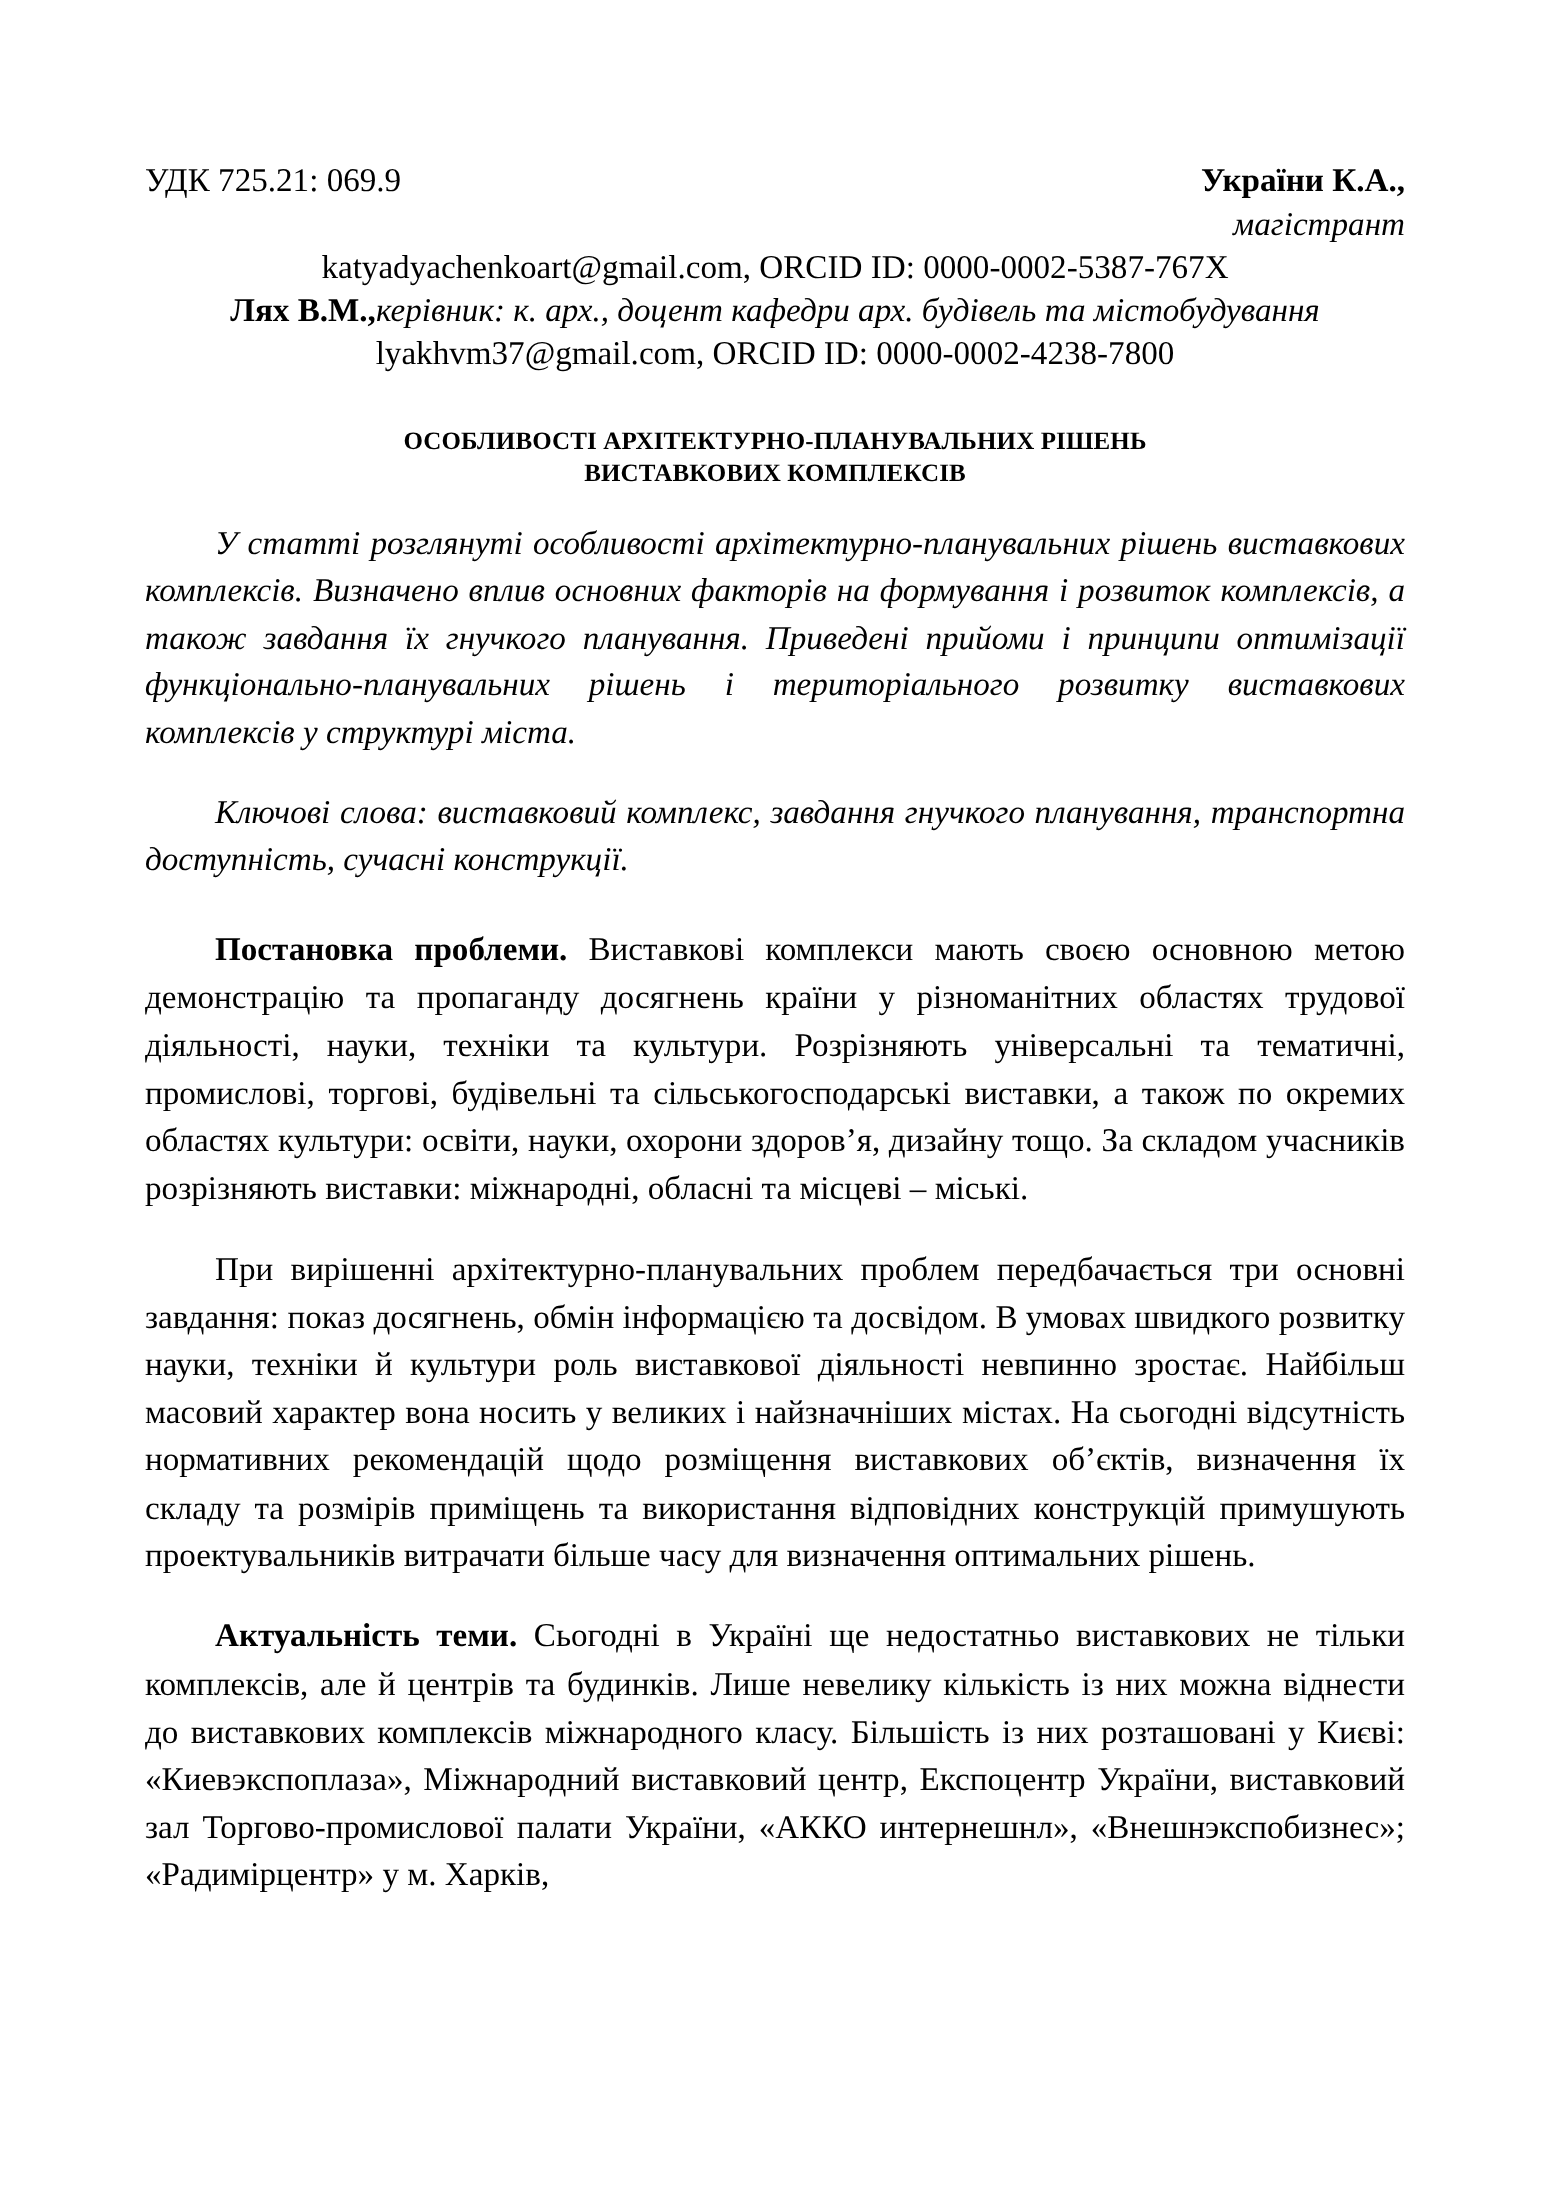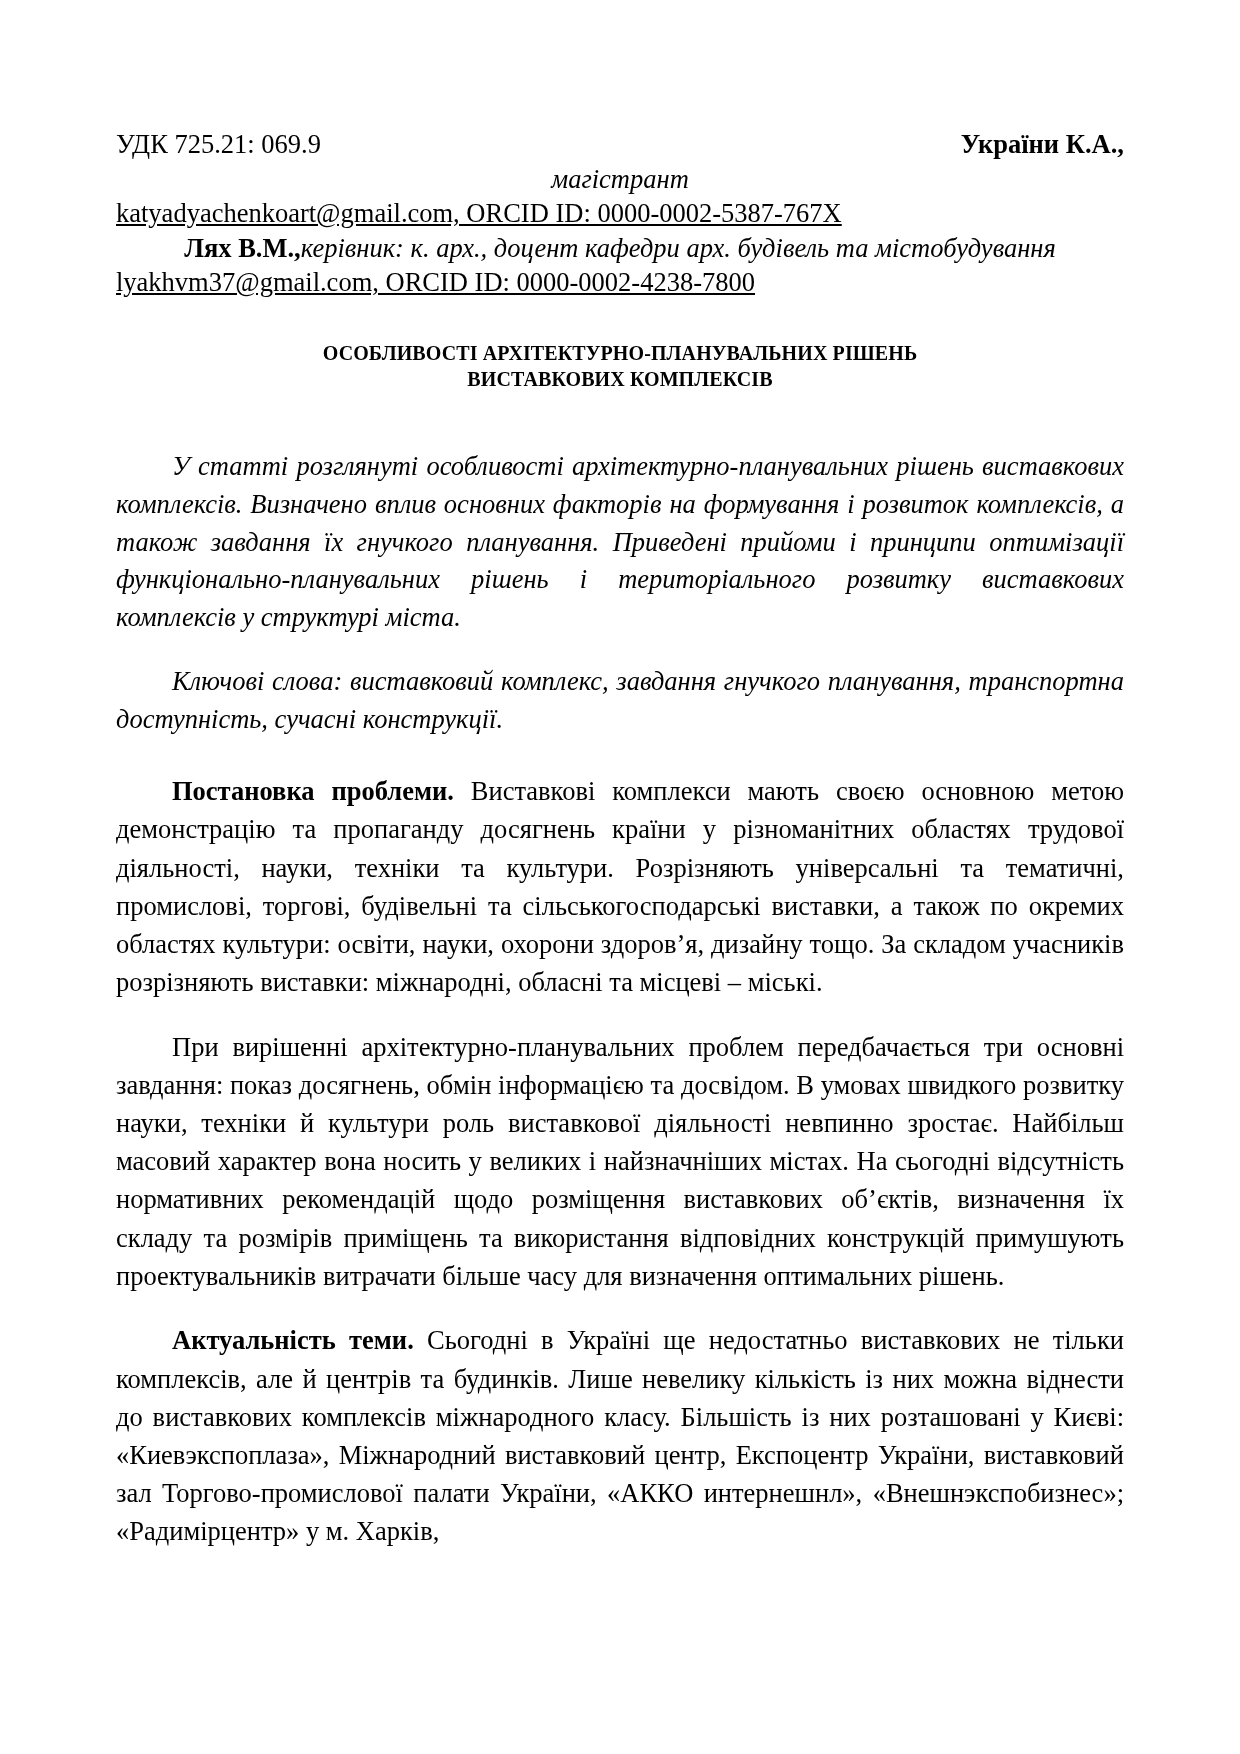--- a/index.html
+++ b/index.html
@@ -35,30 +35,29 @@
     line-height: 1.28;
   }
   .udk {
     white-space: nowrap;
   }
   .author-name {
     font-weight: bold;
     white-space: nowrap;
   }
   .line-right {
-    text-align: center;
+    text-align: right;
     font-size: 26.5px;
     line-height: 1.3;
     font-style: italic;
   }
   .line-center {
-    text-align: left;
+    text-align: center;
     font-size: 26.5px;
     line-height: 1.3;
-    text-decoration: underline;
   }
   .line-center-italic {
     text-align: center;
     font-size: 26.5px;
     line-height: 1.3;
     font-style: italic;
   }
   .bold-inline {
     font-weight: bold;
     font-style: normal;
@@ -70,21 +69,21 @@
     margin-top: 40px;
     text-align: center;
     font-weight: bold;
     font-size: 20px;
     line-height: 1.32;
     letter-spacing: .1px;
   }
 
   
   .abstract {
-    margin-top: 56px;
+    margin-top: 24px;
     font-style: italic;
     font-size: 26.5px;
     line-height: 1.42;
     text-align: justify;
     text-indent: 56px;
     hyphens: none;
   }
   .abstract.keywords {
     margin-top: 2px;
   }

